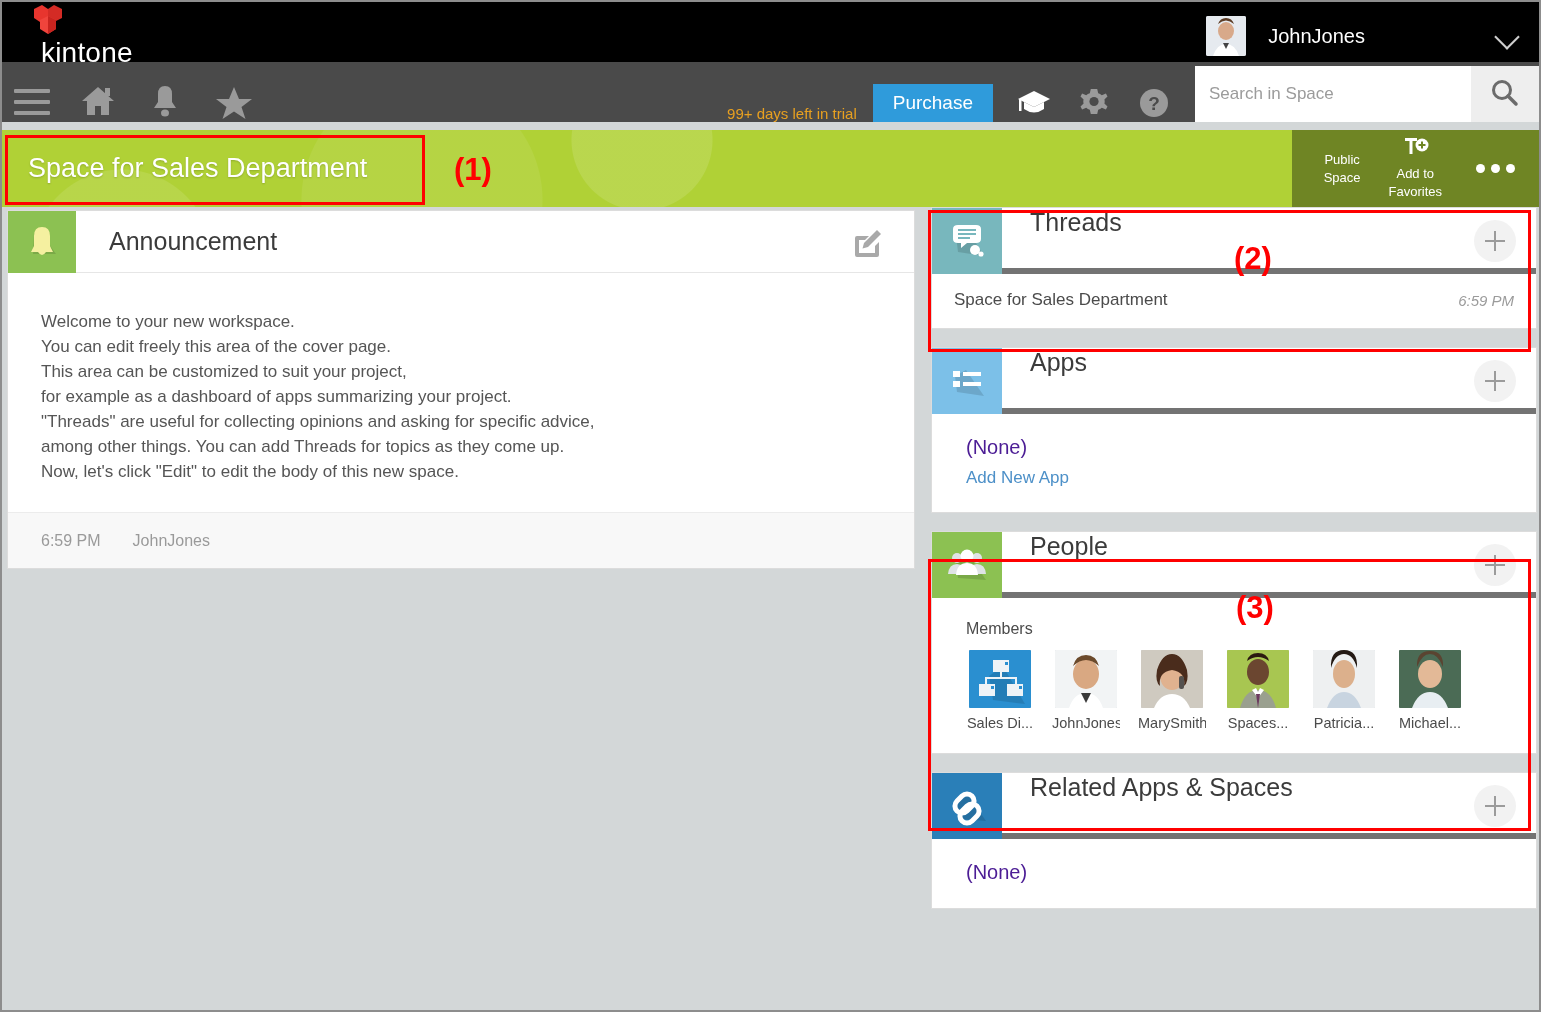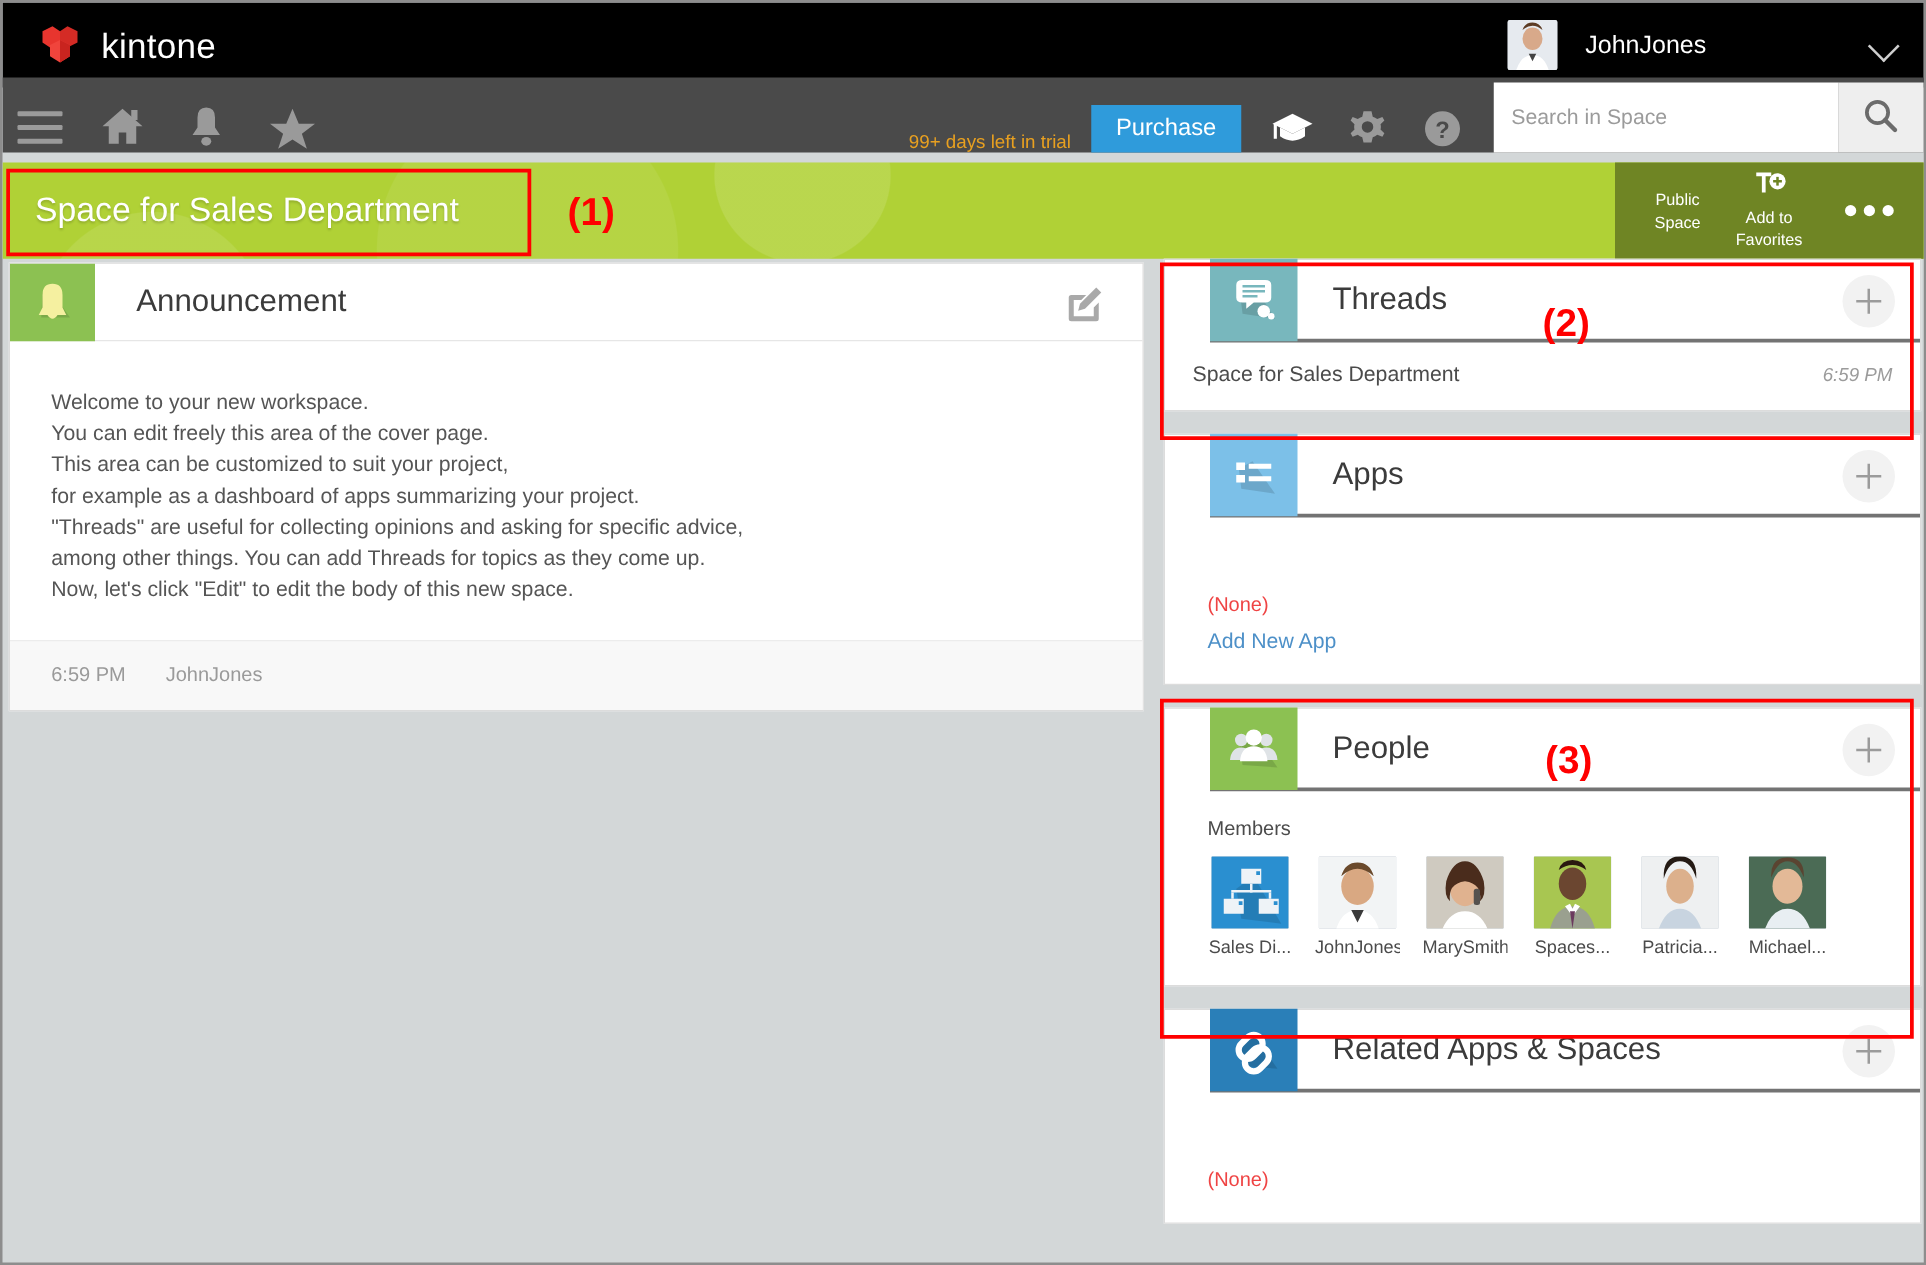--- a/index.html
+++ b/index.html
@@ -16,21 +16,21 @@
     border: 2px solid #8d8d8d;
     overflow: hidden;
   }
 
   
   .topbar {
     position: absolute; left: 0; top: 0; width: 100%; height: 68px;
     background: #000000;
     display: flex; align-items: center;
   }
-  .logo-wrap { display: flex; align-items: flex-end; margin-left: 26px; }
+  .logo-wrap { display: flex; align-items: flex-start; margin-left: 26px; flex-direction: column; }
   .logo-mark { width: 40px; height: 34px; position: relative; }
   .logo-text {
     color: #ffffff; font-size: 28px; margin-left: 13px;
     letter-spacing: 0.2px; font-weight: 400;
   }
   .user-area {
     position: absolute; right: 18px; top: 0; height: 68px;
     display: flex; align-items: center;
   }
   .avatar-top {
@@ -136,21 +136,21 @@
   .ann-body p { font-size: 17px; color: #555555; line-height: 25px; }
   .ann-foot {
     background: #f8f8f8; border-top: 1px solid #ececec;
     height: 56px; display: flex; align-items: center; padding-left: 33px;
     font-size: 16px; color: #9a9a9a; gap: 32px;
   }
 
   
   .rcol { position: absolute; left: 929px; top: 0; width: 606px; }
   .card { background: #ffffff; border: 1px solid #dcdcdc; margin-bottom: 18px; }
-  .card-head { display: flex; align-items: center; height: 66px; border-bottom: 3px solid #737373; position: relative; margin-left: 36px; }
+  .card-head { display: flex; height: 66px; border-bottom: 6px solid #737373; position: relative; }
   .card-ico-box {
     width: 70px; height: 66px; display: flex; align-items: center; justify-content: center;
     position: relative; overflow: hidden;
   }
   .card-title { font-size: 25px; color: #3b3b3b; margin-left: 28px; }
   .plus-btn {
     position: absolute; right: 20px; top: 12px;
     width: 42px; height: 42px; border-radius: 50%; background: #f2f2f2;
     display: flex; align-items: center; justify-content: center; cursor: pointer;
   }
@@ -161,21 +161,21 @@
   .plus-btn::after { width: 2px; height: 20px; }
 
   .thread-row {
     display: flex; align-items: center; justify-content: space-between;
     padding: 16px 22px 18px 22px;
   }
   .thread-name { font-size: 17px; color: #4b4b4b; cursor: pointer; }
   .thread-time { font-size: 15px; color: #9b9b9b; font-style: italic; }
 
   .card-body { padding: 22px 22px 24px 34px; }
-  .none-text { font-size: 16px; color: #ef4444; margin-top: 40px; }
+  .none-text { font-size: 20px; color: #4c1d95; }
   .link-text { font-size: 17px; color: #4d90c8; margin-top: 9px; display: inline-block; cursor: pointer; }
 
   .members-label { font-size: 16px; color: #4b4b4b; padding: 22px 0 0 34px; }
   .members-row { display: flex; gap: 18px; padding: 12px 0 22px 34px; }
   .member { width: 68px; text-align: center; cursor: pointer; }
   .member-pic {
     width: 62px; height: 58px; margin: 0 auto; overflow: hidden;
     background: #cfd6dd; border-radius: 1px;
   }
   .member-name {

